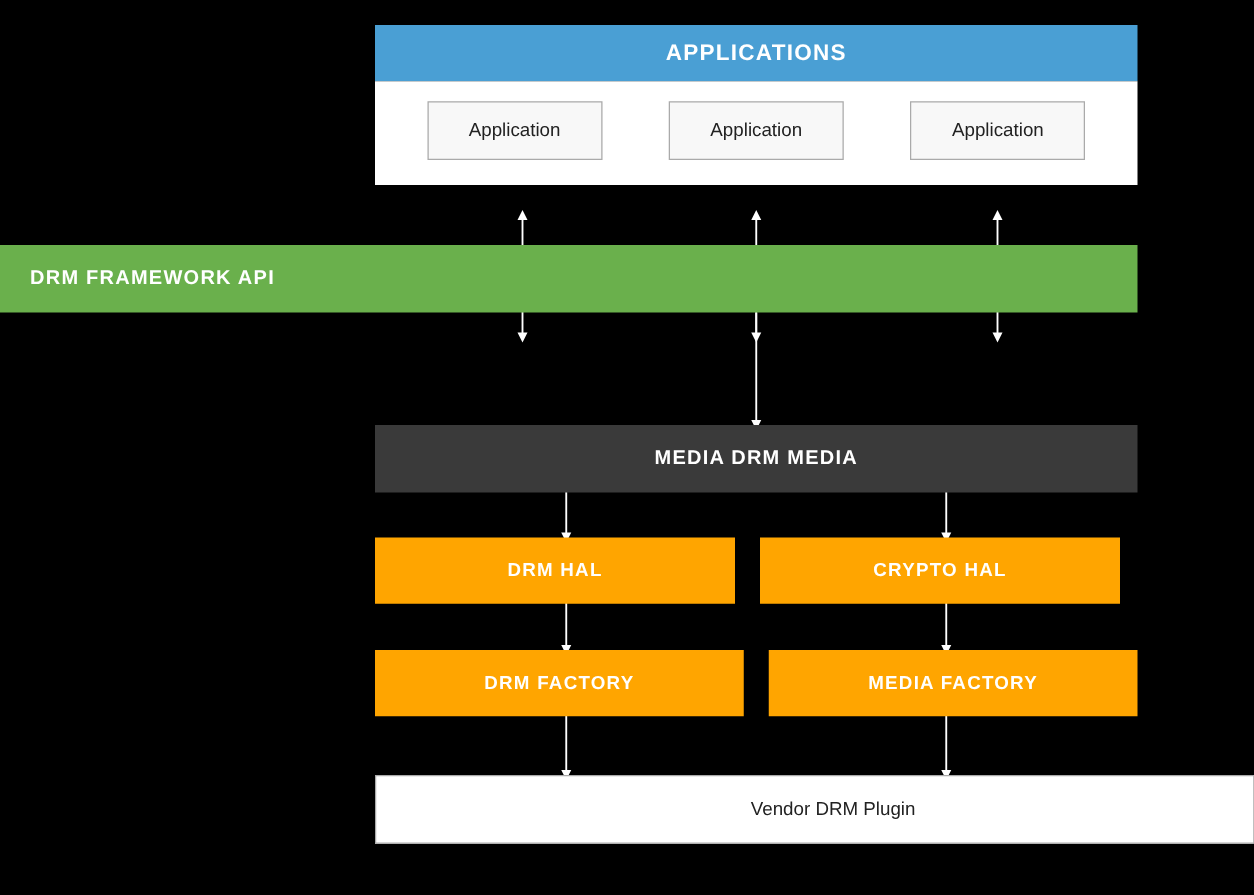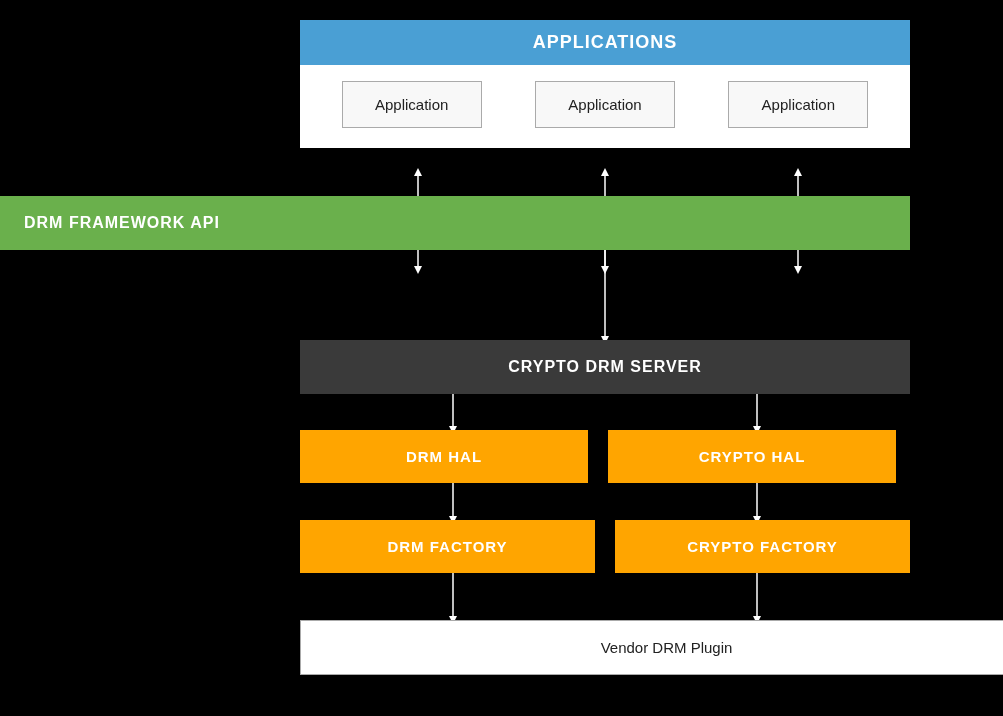--- a/index.html
+++ b/index.html
@@ -202,27 +202,27 @@
     <div class="app-box">Application</div>
     <div class="app-box">Application</div>
     <div class="app-box">Application</div>
   </div>
 </div>
 
 <div style="position:absolute; top:196px; left:0px; width:910px;">
   <div class="drm-framework-bar">DRM FRAMEWORK API</div>
 </div>
 
-<div class="media-drm-server">CRYPTO DRM SERVER</div>
+<div class="media-drm-server">MEDIA DRM MEDIA</div>
 
 <div class="hal-row">
   <div class="hal-box">DRM HAL</div>
   <div class="hal-box">CRYPTO HAL</div>
 </div>
 
 <div class="factory-row">
   <div class="factory-box">DRM FACTORY</div>
-  <div class="factory-box">CRYPTO FACTORY</div>
+  <div class="factory-box">MEDIA FACTORY</div>
 </div>
 
 <div class="vendor-row">
   <div class="vendor-box">Vendor DRM Plugin</div>
 </div>
 
 </body></html>

